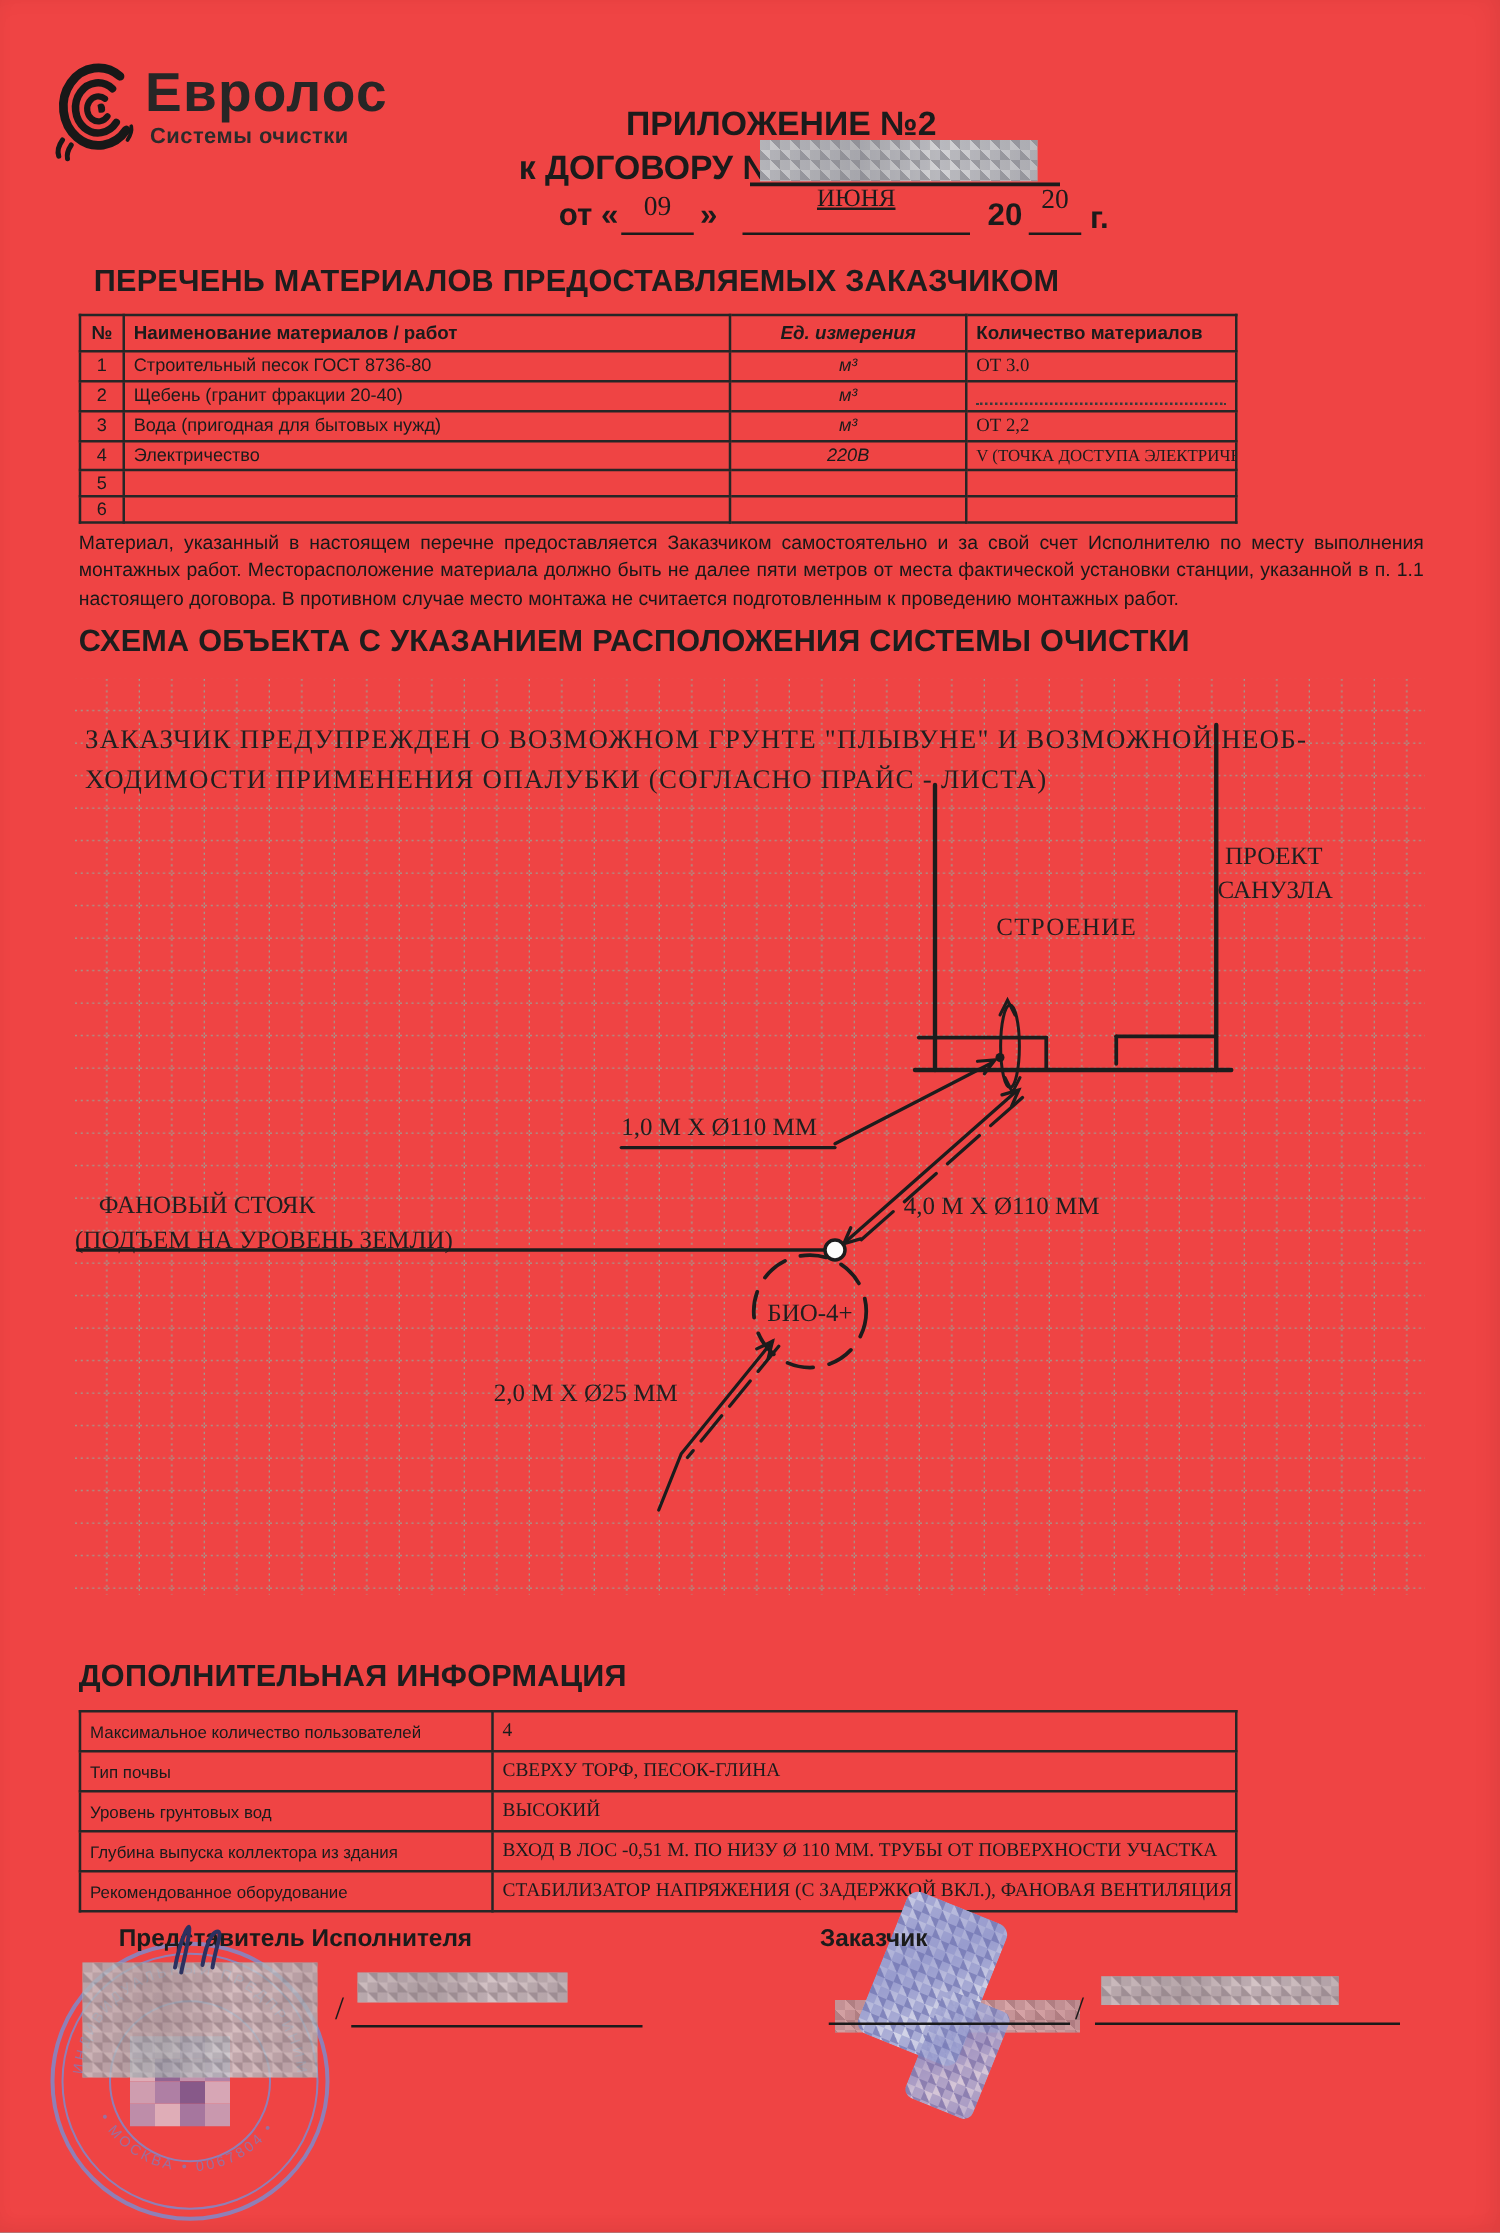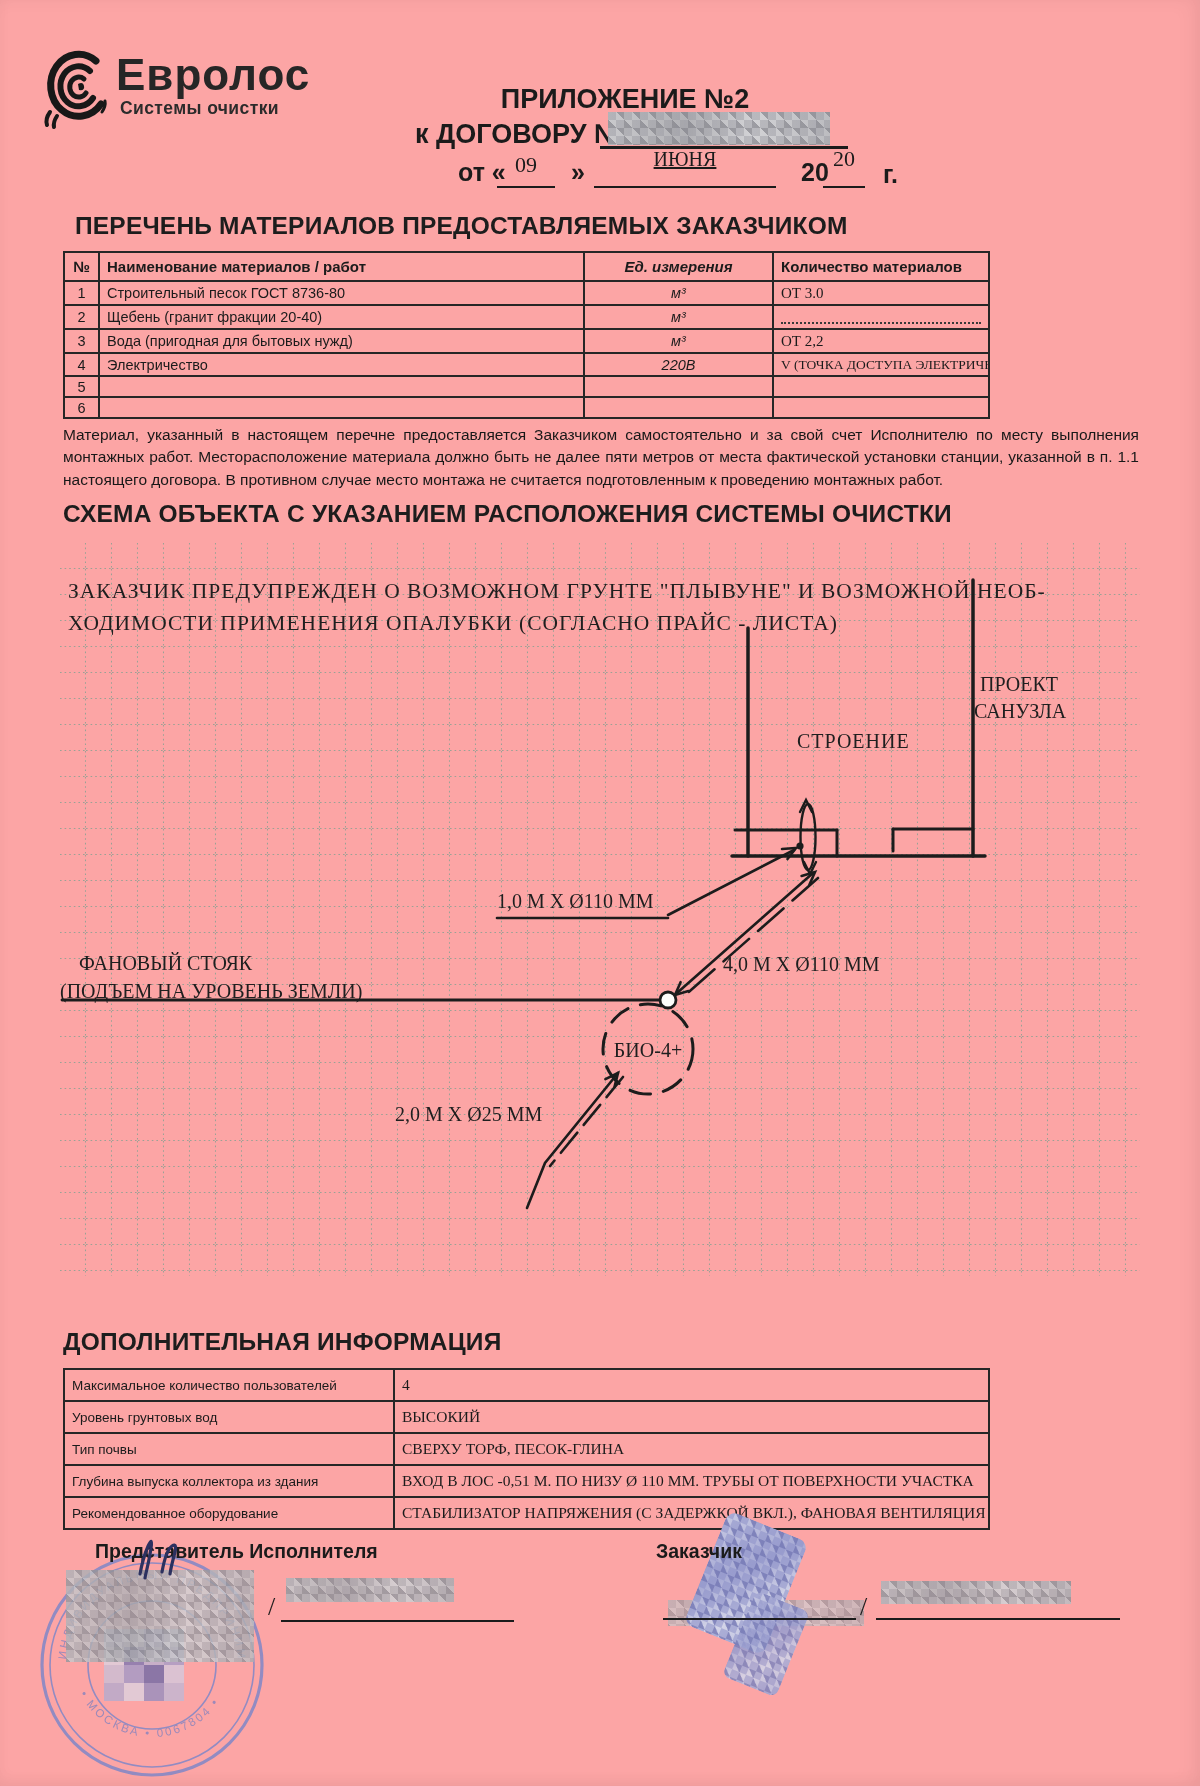--- a/index.html
+++ b/index.html
@@ -1,29 +1,29 @@
 <!DOCTYPE html>
 <html><head>
 <meta charset="utf-8">
 <style>
   html,body { margin:0; padding:0; background:#9a9a9a; }
   .page {
     position:relative; width:1200px; height:1786px; margin:0 auto;
-    background:#fca5a5; overflow:hidden; color:#1b1b1b;
+    background:#ef4444; overflow:hidden; color:#1b1b1b;
     font-family:"Liberation Sans", sans-serif;
     box-shadow: inset -8px 0 18px rgba(0,0,0,.045), inset 0 -6px 14px rgba(0,0,0,.03);
   }
   .abs { position:absolute; }
   
   .brand-name { left:116px; top:50px; font-size:44px; font-weight:bold; letter-spacing:1px; color:#262626;}
   .brand-tagline { left:120px; top:98px; font-size:17.5px; font-weight:bold; color:#2b2b2b; letter-spacing:.4px;}
   .appendix-title { left:440px; top:84px; width:370px; text-align:center; font-size:27px; font-weight:bold; }
   .contract-label { left:415px; top:119px; font-size:27px; font-weight:bold; }
   .contract-line { left:600px; top:146px; width:248px; border-bottom:3px solid #1b1b1b; }
-  .date-el { font-size:25px; font-weight:bold;margin-left:11px; }
+  .date-el { font-size:25px; font-weight:bold; }
   .dline { position:absolute; border-bottom:2.5px solid #1b1b1b; text-align:center;
            font-family:"Liberation Serif","DejaVu Serif",serif; font-weight:normal; }
   
   .mosaic {
     background-image:
       linear-gradient(45deg, rgba(110,110,118,.38) 25%, transparent 25%, transparent 75%, rgba(110,110,118,.38) 75%),
       linear-gradient(45deg, transparent 25%, rgba(150,150,158,.42) 25%, rgba(150,150,158,.42) 75%, transparent 75%),
       linear-gradient(90deg,#c9c9cc,#b2b2b6 35%,#d2d2d5 65%,#bcbcc0);
     background-size:16px 16px,16px 16px,100% 100%; background-position:0 0,8px 8px,0 0;
   }
@@ -223,26 +223,26 @@
     <colgroup>
         <col style="width:330px">
         <col style="width:595px">
       </colgroup>
     <tbody>
         <tr style="height:32px">
       <td class="lab">Максимальное количество пользователей</td>
       <td class="val">4</td>
     </tr>
     <tr style="height:32px">
+      <td class="lab">Тип почвы</td>
+      <td class="val">СВЕРХУ ТОРФ, ПЕСОК-ГЛИНА</td>
+    </tr>
+    <tr style="height:32px">
       <td class="lab">Уровень грунтовых вод</td>
       <td class="val">ВЫСОКИЙ</td>
-    </tr>
-    <tr style="height:32px">
-      <td class="lab">Тип почвы</td>
-      <td class="val">СВЕРХУ ТОРФ, ПЕСОК-ГЛИНА</td>
     </tr>
     <tr style="height:32px">
       <td class="lab">Глубина выпуска коллектора из здания</td>
       <td class="val">ВХОД В ЛОС -0,51 М. ПО НИЗУ Ø 110 ММ. ТРУБЫ ОТ ПОВЕРХНОСТИ УЧАСТКА</td>
     </tr>
     <tr style="height:32px">
       <td class="lab">Рекомендованное оборудование</td>
       <td class="val">СТАБИЛИЗАТОР НАПРЯЖЕНИЯ (С ЗАДЕРЖКОЙ ВКЛ.), ФАНОВАЯ ВЕНТИЛЯЦИЯ КАНАЛИЗАЦИИ</td>
     </tr>
   </tbody>

